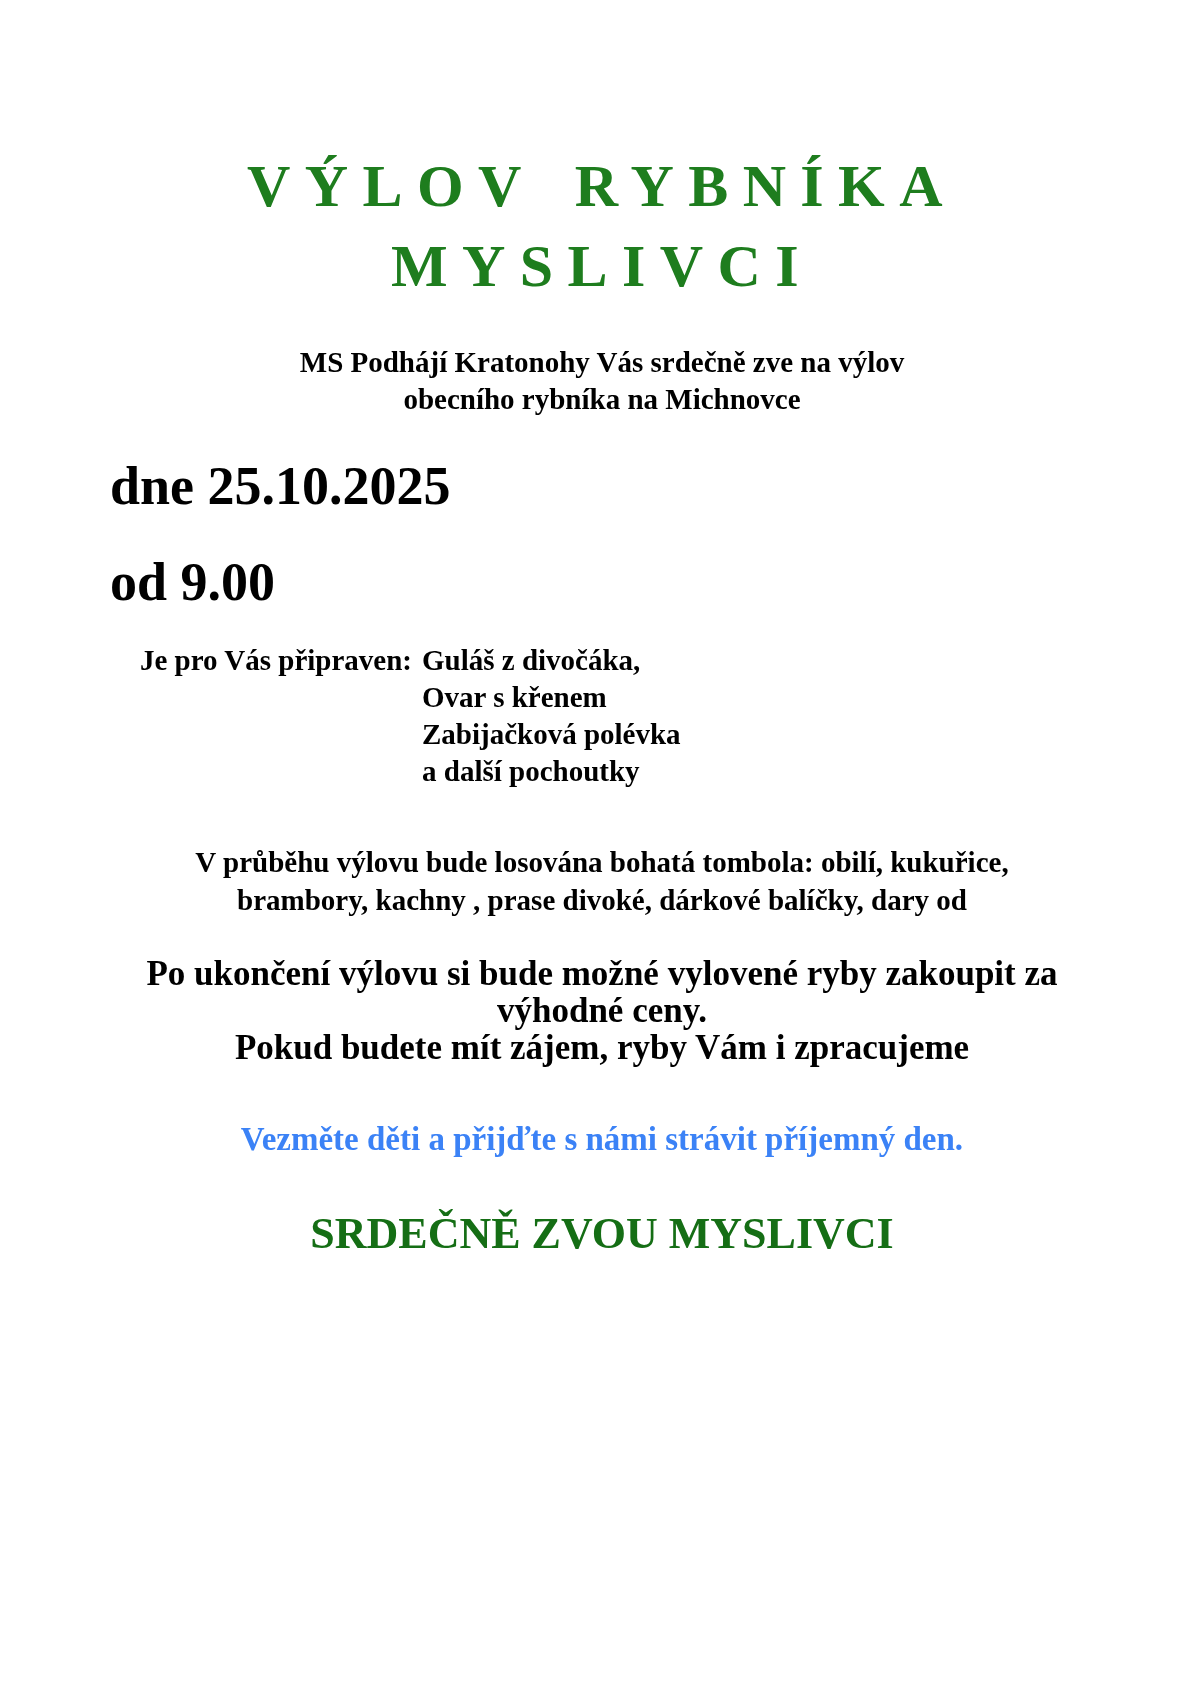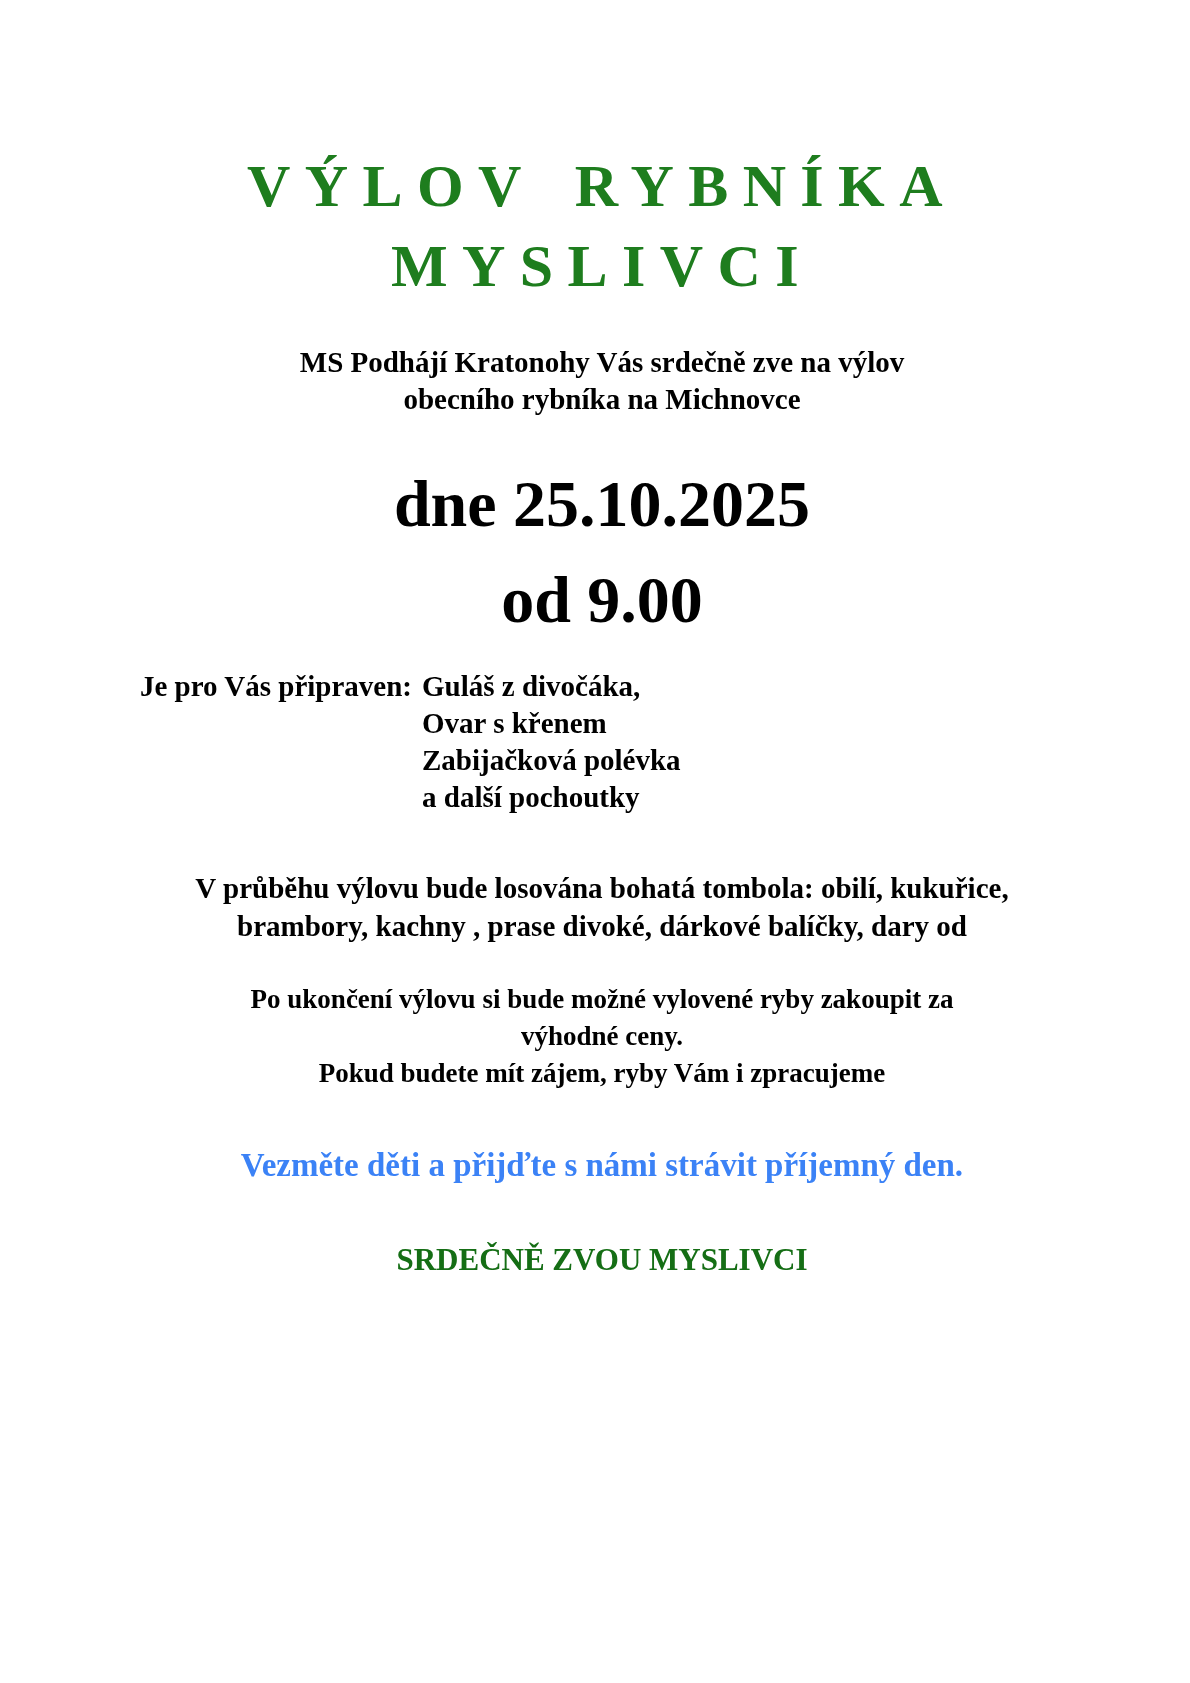--- a/index.html
+++ b/index.html
@@ -30,28 +30,27 @@
   }
 
   .subtitle {
     margin-top: 38px;
     font-size: 29px;
     line-height: 37px;
     text-align: center;
   }
 
   .date {
-    margin-top: 38px;
-    font-size: 66px;
+    margin-top: 20px;
+    font-size: 54px;
     line-height: 96px;
-    text-align: center;
   }
 
   .menu {
-    margin-top: 20px;
+    margin-top: 12px;
     margin-left: 30px;
     font-size: 29px;
     line-height: 37px;
     text-align: left;
   }
   .menu-label {
     display: inline-block;
     width: 282px;
   }
   .menu-item-indented { margin-left: 282px; }
@@ -72,37 +71,37 @@
 
   .tombola {
     margin-top: 53px;
     font-size: 29px;
     line-height: 38px;
     text-align: center;
   }
 
   .purchase {
     margin-top: 36px;
-    font-size: 27px;
+    font-size: 35px;
     line-height: 37px;
     text-align: center;
   }
 
   .invitation {
     margin-top: 52px;
     color: #3b82f6;
     font-size: 33px;
     line-height: 42px;
     text-align: center;
   }
 
   .footer {
     margin-top: 46px;
     color: #156e15;
-    font-size: 31px;
+    font-size: 44px;
     line-height: 56px;
     text-align: center;
   }
 </style>
 </head>
 <body>
 
 <div class="page">
 
   <div class="title">

